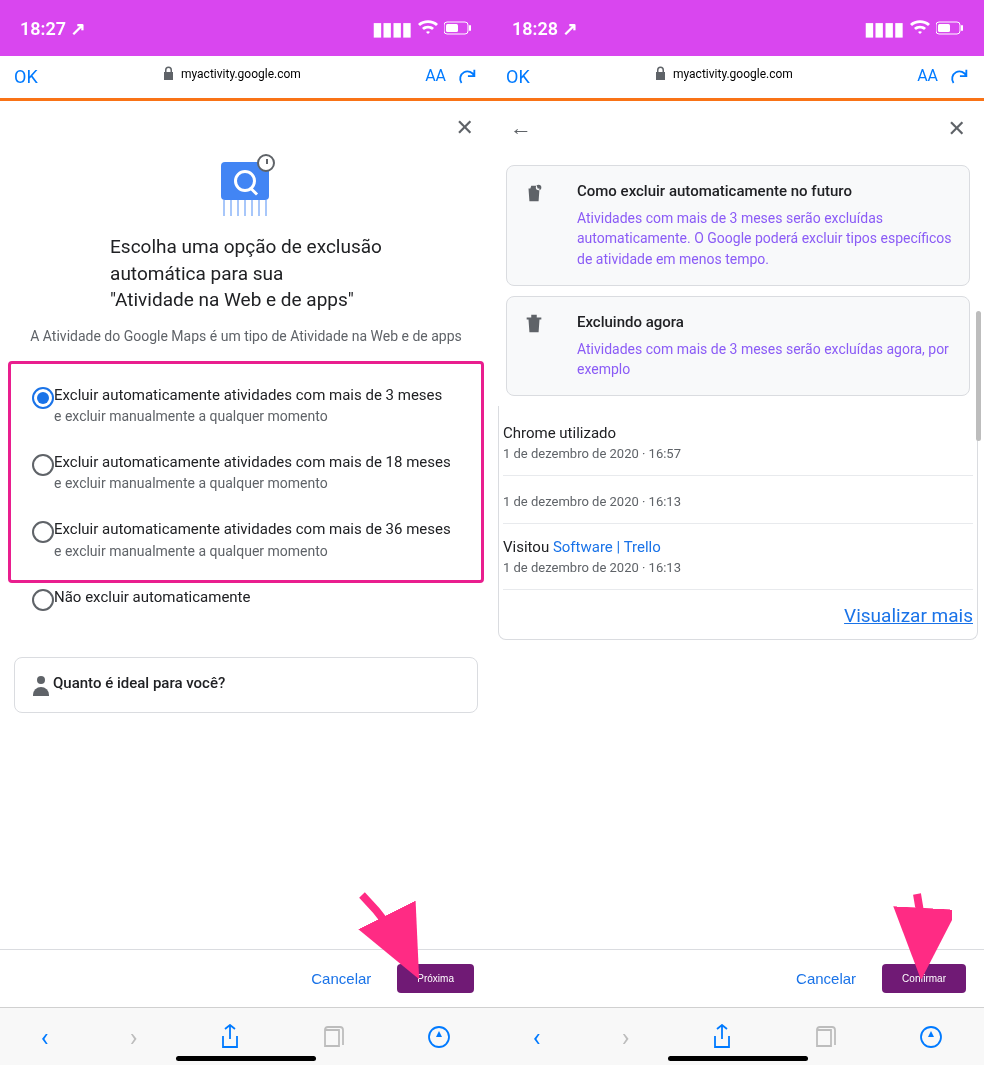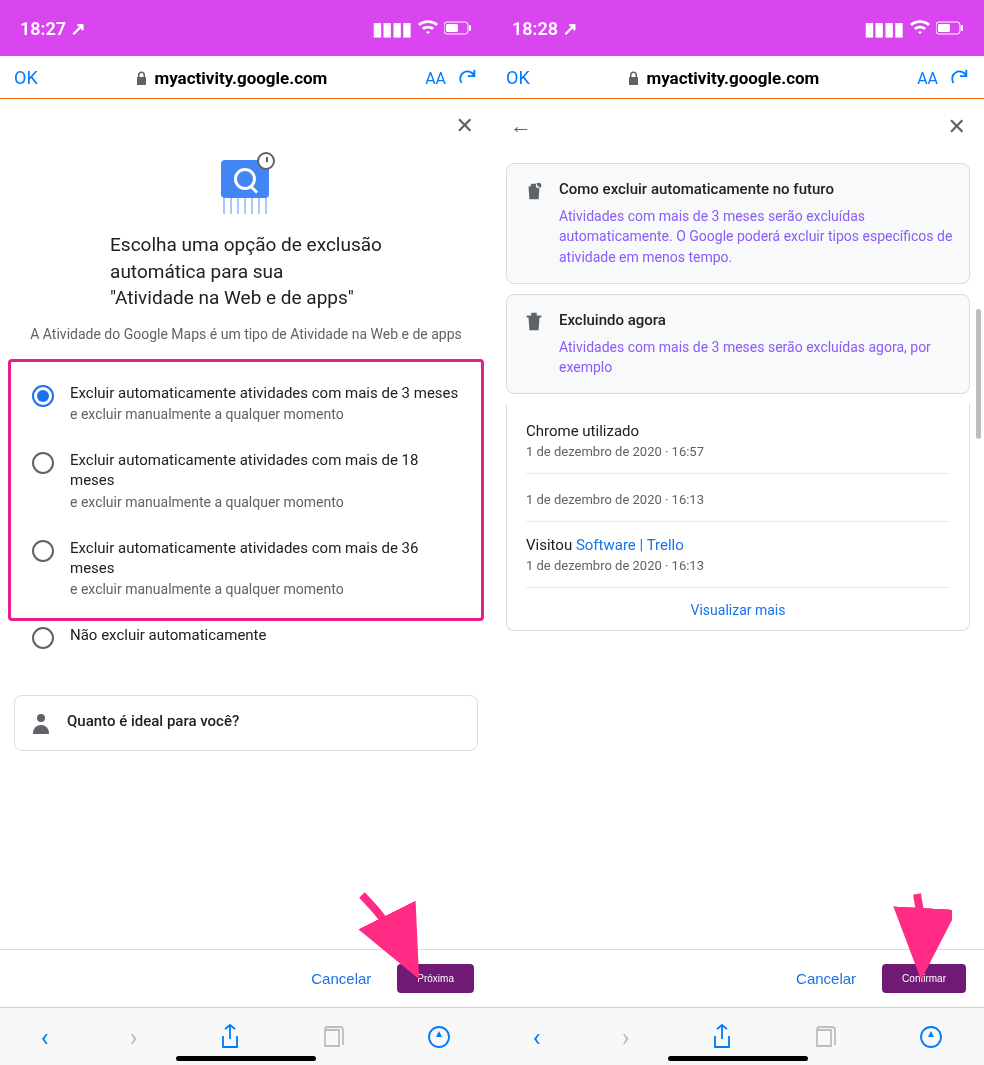--- a/index.html
+++ b/index.html
@@ -3,23 +3,23 @@
 <meta charset="utf-8">
 <style>
 * { margin:0; padding:0; box-sizing:border-box; }
 body { font-family:-apple-system,BlinkMacSystemFont,"Segoe UI",Roboto,Arial,sans-serif; background:#000; width:984px; height:1065px; display:flex; }
 .phone { width:492px; height:1065px; background:#000; position:relative; }
 .screen { position:absolute; top:0; left:0; right:0; bottom:0; display:flex; flex-direction:column; }
 
 .statusbar { height:56px; background:#d946ef; color:#fff; display:flex; align-items:center; padding:0 20px; justify-content:space-between; font-size:18px; font-weight:600; }
 .status-right { display:flex; align-items:center; gap:6px; }
 
-.browser-chrome { background:#fff; display:flex; align-items:flex-end; padding:10px 14px; gap:10px; border-bottom:1px solid #f97316; }
+.browser-chrome { background:#fff; display:flex; align-items:flex-start; padding:10px 14px; gap:10px; border-bottom:3px solid #f97316; }
 .ok-btn { color:#007aff; font-size:18px; }
-.url-bar { flex:1; display:flex; align-items:center; justify-content:center; gap:6px; font-size:17px; font-weight:700; color:#000; }
+.url-bar { flex:1; display:flex; align-items:center; justify-content:center; gap:6px; font-size:12px; font-weight:400; color:#000; }
 .aa { color:#007aff; font-size:16px; font-weight:400; }
 .reload { color:#007aff; }
 
 .content { flex:1; background:#fff; overflow:hidden; position:relative; }
 .modal-header { display:flex; padding:14px 18px; justify-content:flex-end; align-items:center; }
 .modal-header.with-back { justify-content:space-between; }
 .close-x, .back-arrow { font-size:22px; color:#5f6368; cursor:pointer; }
 
 .icon-header { display:flex; flex-direction:column; align-items:center; padding:0 28px; }
 .app-icon { width:62px; height:62px; position:relative; margin-bottom:18px; }
@@ -29,57 +29,57 @@
 .clock-badge { position:absolute; top:0; right:2px; width:18px; height:18px; border:2px solid #5f6368; border-radius:50%; background:#fff; }
 .clock-badge::after { content:""; position:absolute; width:1.5px; height:5px; background:#5f6368; top:3px; left:7px; }
 .shred { position:absolute; bottom:0; left:8px; width:44px; height:16px; display:flex; justify-content:space-between; }
 .shred span { width:2px; background:#a8c7fa; }
 
 .title { font-size:19px; color:#202124; line-height:1.4; }
 .subtitle { font-size:14px; color:#5f6368; text-align:center; margin-top:12px; line-height:1.5; }
 
 .options { padding:14px 8px; margin:10px 10px 0; position:relative; }
 .hl-box { position:absolute; top:4px; left:-2px; right:-2px; bottom:56px; border:3px solid #e91e8e; border-radius:4px; pointer-events:none; }
-.option { display:flex; align-items:flex-start; gap:16px; padding:14px 14px; cursor:pointer; }
+.option { display:flex; align-items:flex-start; padding:14px 14px; cursor:pointer; }
 .radio { width:22px; height:22px; border:2px solid #5f6368; border-radius:50%; flex-shrink:0; margin-top:2px; position:relative; }
 .radio.selected { border-color:#1a73e8; }
 .radio.selected::after { content:""; position:absolute; width:12px; height:12px; background:#1a73e8; border-radius:50%; top:3px; left:3px; }
 .opt-text { flex:1; }
 .opt-label { font-size:15px; color:#202124; line-height:1.35; }
 .opt-sub { font-size:14px; color:#5f6368; margin-top:3px; }
 
 .info-card { margin:18px 14px 0; border:1px solid #dadce0; border-radius:8px; padding:16px 18px; }
-.info-card-inner { display:flex; gap:14px; }
+.info-card-inner { display:flex; }
 .people-icon-small { width:20px; height:20px; flex-shrink:0; position:relative; margin-top:2px; }
 .people-icon-small::before { content:""; position:absolute; width:8px; height:8px; border-radius:50%; background:#5f6368; top:0; left:4px; }
 .people-icon-small::after { content:""; position:absolute; width:16px; height:9px; border-radius:8px 8px 0 0; background:#5f6368; bottom:0; left:0; }
 .info-title { font-size:15px; color:#202124; font-weight:500; }
 .fade-cut { position:absolute; bottom:58px; left:0; right:0; height:30px; background:linear-gradient(transparent,#fff); }
 
 .action-bar { position:absolute; bottom:58px; left:0; right:0; height:58px; background:#fff; border-top:1px solid #dadce0; display:flex; align-items:center; justify-content:flex-end; gap:10px; padding:0 18px; }
 .btn-cancel { color:#1a73e8; font-size:15px; padding:9px 16px; background:none; border:none; cursor:pointer; }
 .btn-primary { background:#701a75; color:#fff; font-size:10px; padding:9px 20px; border:none; border-radius:4px; cursor:pointer; }
 
 .toolbar { position:absolute; bottom:0; left:0; right:0; height:58px; background:#f8f8f8; border-top:1px solid #d0d0d0; display:flex; align-items:center; justify-content:space-around; font-size:26px; color:#007aff; }
 .toolbar .disabled { color:#bdbdbd; }
 .home-ind { position:absolute; bottom:4px; left:50%; transform:translateX(-50%); width:140px; height:5px; background:#000; border-radius:3px; }
 
 
 .card { margin:10px 14px; border:1px solid #dadce0; border-radius:8px; padding:16px; background:#f8f9fa; }
-.card-head { display:flex; gap:14px; align-items:flex-start; }
+.card-head { display:flex; gap:32px; align-items:flex-start; }
 .card-icon { width:22px; height:22px; flex-shrink:0; color:#5f6368; }
 .card-title { font-size:15px; font-weight:500; color:#202124; }
 .card-desc { font-size:14px; color:#8b5cf6; margin-top:8px; line-height:1.45; }
-.activity-list { margin:0 14px; border:1px solid #dadce0; border-radius:8px; padding:4px 19px; }
+.activity-list { margin:0 6px; border:1px solid #dadce0; border-radius:8px; padding:4px 4px; }
 .activity-item { padding:14px 0; border-bottom:1px solid #e8eaed; }
 .activity-item:last-of-type { border-bottom:none; }
 .act-title { font-size:15px; color:#202124; }
 .act-title a { color:#1a73e8; text-decoration:none; }
 .act-time { font-size:13px; color:#5f6368; margin-top:4px; }
-.view-more { text-align:center; color:#1a73e8; font-size:14px; padding:14px 0 8px; }
+.view-more { text-align:right; color:#1a73e8; font-size:19px; padding:14px 0 8px;text-decoration:underline; }
 .scroll-ind { position:absolute; right:3px; top:210px; width:5px; height:130px; background:#bdbdbd; border-radius:3px; }
 
 .arrow { position:absolute; width:80px; height:100px; pointer-events:none; }
 .arrow svg { width:100%; height:100%; }
 
 svg.ico { width:22px; height:22px; fill:#5f6368; }
 </style>
 </head>
 <body>
 

